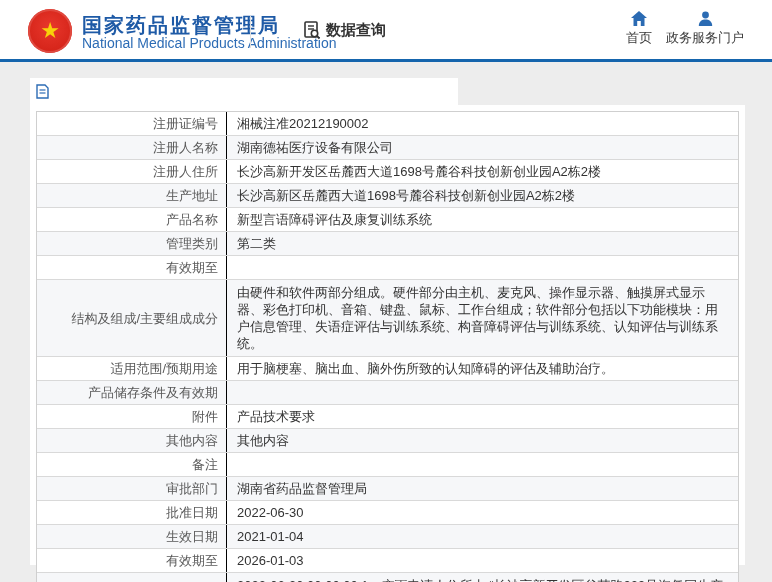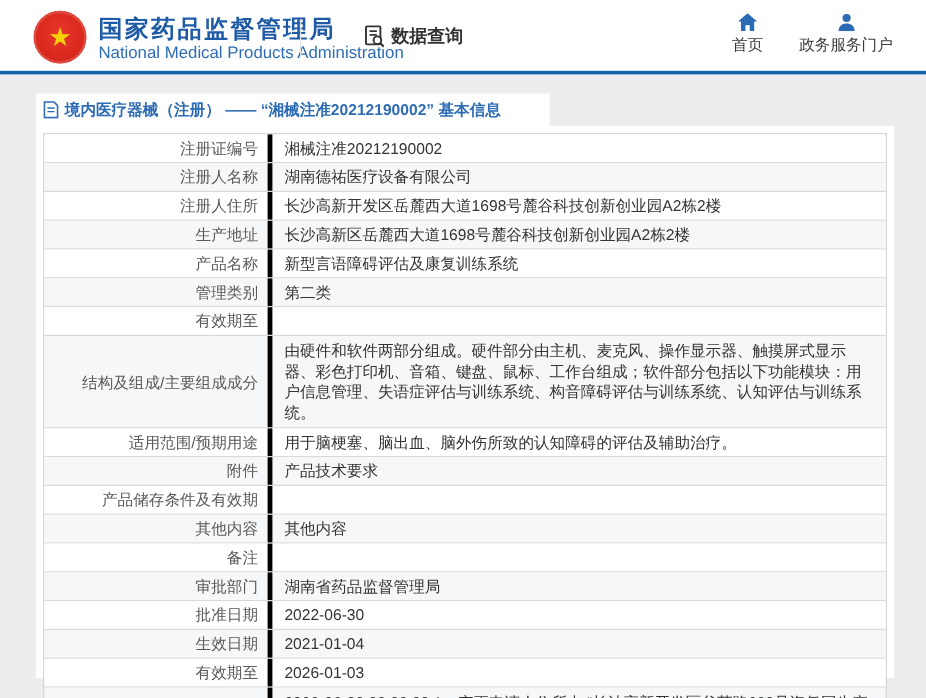--- a/index.html
+++ b/index.html
@@ -9,34 +9,34 @@
   
   .header { position:absolute; top:0; left:0; width:772px; height:62px; background:#ffffff; border-bottom:3px solid #1565ad; }
   .logo-wrap { position:absolute; left:28px; top:9px; display:flex; align-items:center; }
   .emblem { width:44px; height:44px; border-radius:50%; background:radial-gradient(circle at 50% 42%, #e8372c 0%, #d6251a 70%, #c21d12 100%); display:flex; align-items:center; justify-content:center; color:#f8d00a; font-size:22px; line-height:1; box-shadow:inset 0 0 0 2px #e0493f; }
   .org-names { margin-left:10px; }
   .org-cn { font-size:20px; font-weight:bold; color:#1e5aa6; letter-spacing:2px; line-height:24px; }
   .org-en { font-size:14px; color:#2d6cb5; line-height:13px;text-align:center; }
   .hdr-divider { position:absolute; left:250px; top:16px; height:32px; width:1px; background:#e0e0e0; }
   .data-query { position:absolute; left:262px; top:20px; display:flex; align-items:center; gap:4px; cursor:pointer;padding-left:40px; }
   .data-query .dq-label { font-size:15px; font-weight:bold; color:#333333; }
-  .hdr-nav { position:absolute; right:28px; top:11px; display:flex; gap:30px; }
+  .hdr-nav { position:absolute; right:28px; top:11px; display:flex; gap:14px; }
   .nav-item { display:flex; flex-direction:column; align-items:center; gap:3px; cursor:pointer; }
   .nav-item .nav-label { font-size:13px; color:#3a3a3a; }
 
   
   .crumb-bar { position:absolute; left:30px; top:78px; width:428px; height:27px; background:#ffffff; display:flex; align-items:center; padding-left:6px; gap:5px; }
   .crumb-text { font-size:13px; font-weight:bold; color:#2d6cb5; white-space:nowrap; }
 
   
   .panel { position:absolute; left:30px; top:105px; width:715px; height:460px; background:#ffffff; }
   .info-table { position:absolute; left:6px; top:6px; width:703px; border:1px solid #cfcfcf; border-bottom:none; }
   .t-row { display:flex; border-bottom:1px solid #d9d9d9; background:#ffffff; }
   .t-row:nth-child(even) { background:#f6f7f9; }
-  .t-label { width:190px; flex:0 0 190px; text-align:right; padding:4px 8px 4px 4px; font-size:13px; color:#595959; border-right:4px solid #000000; line-height:15px; display:flex; justify-content:flex-end; align-items:center; gap:3px; }
+  .t-label { width:190px; flex:0 0 190px; text-align:right; padding:4px 8px 4px 4px; font-size:13px; color:#595959; border-right:1px solid #000000; line-height:15px; display:flex; justify-content:flex-end; align-items:center; gap:3px; }
   .t-value { flex:1; padding:4px 8px 4px 10px; font-size:13px; color:#333333; line-height:15px; min-height:23px; display:flex; align-items:center; }
   .t-value.multiline { line-height:17px; }
 
   .icon-svg { display:block; }
 </style>
 </head>
 <body>
 
 <div class="header">
   <div class="logo-wrap">
@@ -84,21 +84,20 @@
 </div>
 
 <div class="crumb-bar">
   <span>
     <svg class="icon-svg" width="13" height="15" viewBox="0 0 13 15">
       <path d="M1 1 L9 1 L12 4 L12 14 L1 14 Z" fill="none" stroke="#2d6cb5" stroke-width="1.4"></path>
       <line x1="3.5" y1="6" x2="9.5" y2="6" stroke="#2d6cb5" stroke-width="1.2"></line>
       <line x1="3.5" y1="9" x2="9.5" y2="9" stroke="#2d6cb5" stroke-width="1.2"></line>
     </svg>
   </span>
-  <span class="crumb-text">境内医疗器械（注册） —— “湘械注准20212190002” 基本信息</span>
 </div>
 
 <div class="panel">
   <div class="info-table">
 
     <div class="t-row">
         <div class="t-label">注册证编号</div>
         <div class="t-value">湘械注准20212190002</div>
       </div>
     <div class="t-row">
@@ -126,26 +125,26 @@
       </div>
     <div class="t-row">
         <div class="t-label">结构及组成/主要组成成分</div>
         <div class="t-value multiline">由硬件和软件两部分组成。硬件部分由主机、麦克风、操作显示器、触摸屏式显示器、彩色打印机、音箱、键盘、鼠标、工作台组成；软件部分包括以下功能模块：用户信息管理、失语症评估与训练系统、构音障碍评估与训练系统、认知评估与训练系统。</div>
       </div>
     <div class="t-row">
         <div class="t-label">适用范围/预期用途</div>
         <div class="t-value">用于脑梗塞、脑出血、脑外伤所致的认知障碍的评估及辅助治疗。</div>
       </div>
     <div class="t-row">
+        <div class="t-label">产品储存条件及有效期</div>
+        <div class="t-value"></div>
+      </div>
+    <div class="t-row">
         <div class="t-label">附件</div>
         <div class="t-value">产品技术要求</div>
-      </div>
-    <div class="t-row">
-        <div class="t-label">产品储存条件及有效期</div>
-        <div class="t-value"></div>
       </div>
     <div class="t-row">
         <div class="t-label">其他内容</div>
         <div class="t-value">其他内容</div>
       </div>
     <div class="t-row">
         <div class="t-label">备注</div>
         <div class="t-value"></div>
       </div>
     <div class="t-row">

